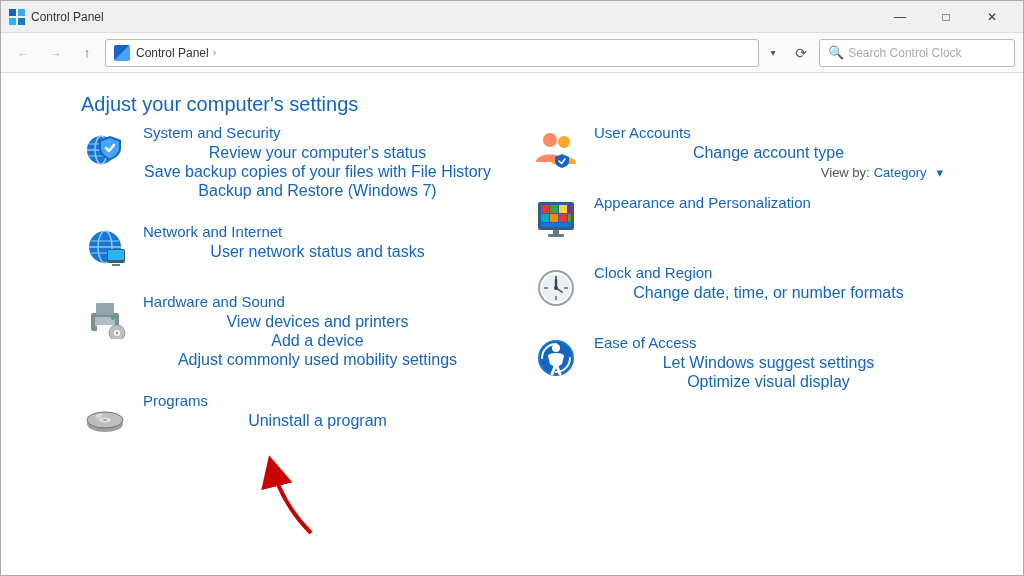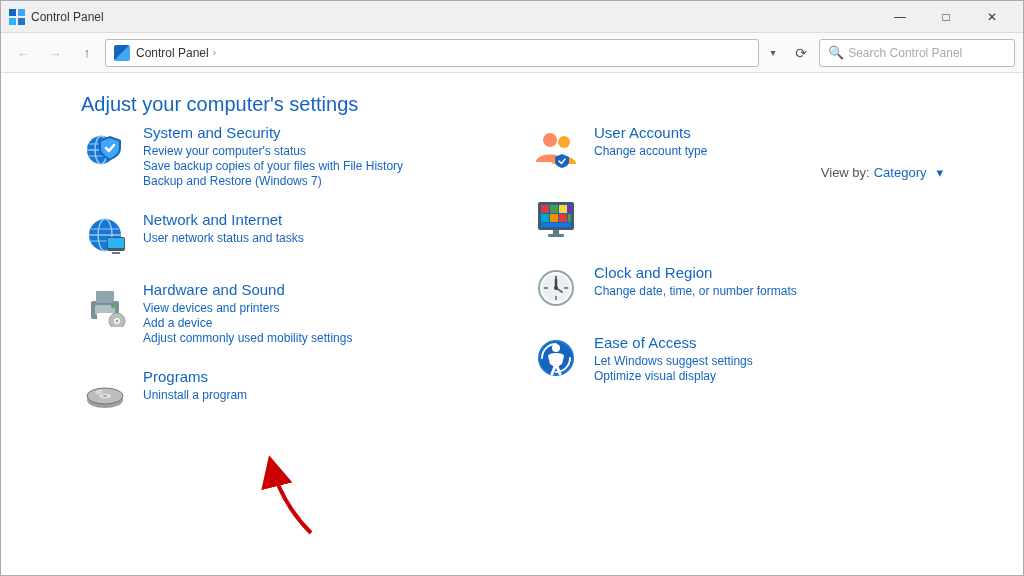--- a/index.html
+++ b/index.html
@@ -195,26 +195,27 @@
 
     .category-text { flex: 1; }
     .category-title {
       font-size: 15px;
       color: #1565c0;
       cursor: pointer;
       margin-bottom: 3px;
       font-weight: 400;
     }
     .category-link {
-      font-size: 12px;
+      font-size: 16px;
       color: #1565c0;
       cursor: pointer;
       display: block;
       margin-bottom: 1px;
       font-weight: 400;
+      text-align: center;
     }
 
     
     .arrow-container {
       position: absolute;
       left: 230px;
       top: 370px;
       pointer-events: none;
     }
   </style>
@@ -246,21 +247,21 @@
   <div class="address-field">
     <div class="cp-icon"></div>
     <span>Control Panel</span>
     <span class="address-chevron">›</span>
   </div>
   <div class="address-dropdown">▾</div>
   <button class="refresh-btn">⟳</button>
 
   <div class="search-box">
     <span class="search-icon-inner">🔍</span>
-    <span class="search-input-text">Search Control Panel</span>
+    <span class="search-input-text">Search Control Clock</span>
   </div>
 </div>
 
 <div style="position:relative; padding: 20px 80px;">
   <h1 class="page-title">Adjust your computer's settings</h1>
 
   <div class="view-by">
     <span class="view-by-label">View by:</span>
     <span class="view-by-value">
       <span>Category</span>
@@ -394,20 +395,23 @@
             <rect x="7" y="18" width="8" height="8" fill="#00acc1"></rect>
             <rect x="16" y="18" width="8" height="8" fill="#fb8c00"></rect>
             <rect x="25" y="18" width="8" height="8" fill="#e53935"></rect>
             <rect x="34" y="18" width="3" height="8" fill="#43a047"></rect>
             <rect x="7" y="27" width="30" height="4" fill="#1976d2"></rect>
 
             <rect x="19" y="34" width="6" height="5" fill="#607d8b"></rect>
             <rect x="14" y="38" width="16" height="3" rx="1" fill="#607d8b"></rect>
           </svg>
         </div>
+        <div class="category-text">
+          <div class="category-title">Appearance and Personalization</div>
+        </div>
       </div>
 
       <div class="category-item">
         <div class="category-icon">
           <svg width="44" height="44" viewBox="0 0 44 44">
             <circle cx="22" cy="22" r="18" fill="#90a4ae"></circle>
             <circle cx="22" cy="22" r="16" fill="white"></circle>
             <circle cx="22" cy="22" r="14" fill="#eceff1"></circle>
 
             <line x1="22" y1="10" x2="22" y2="14" stroke="#546e7a" stroke-width="2"></line>

